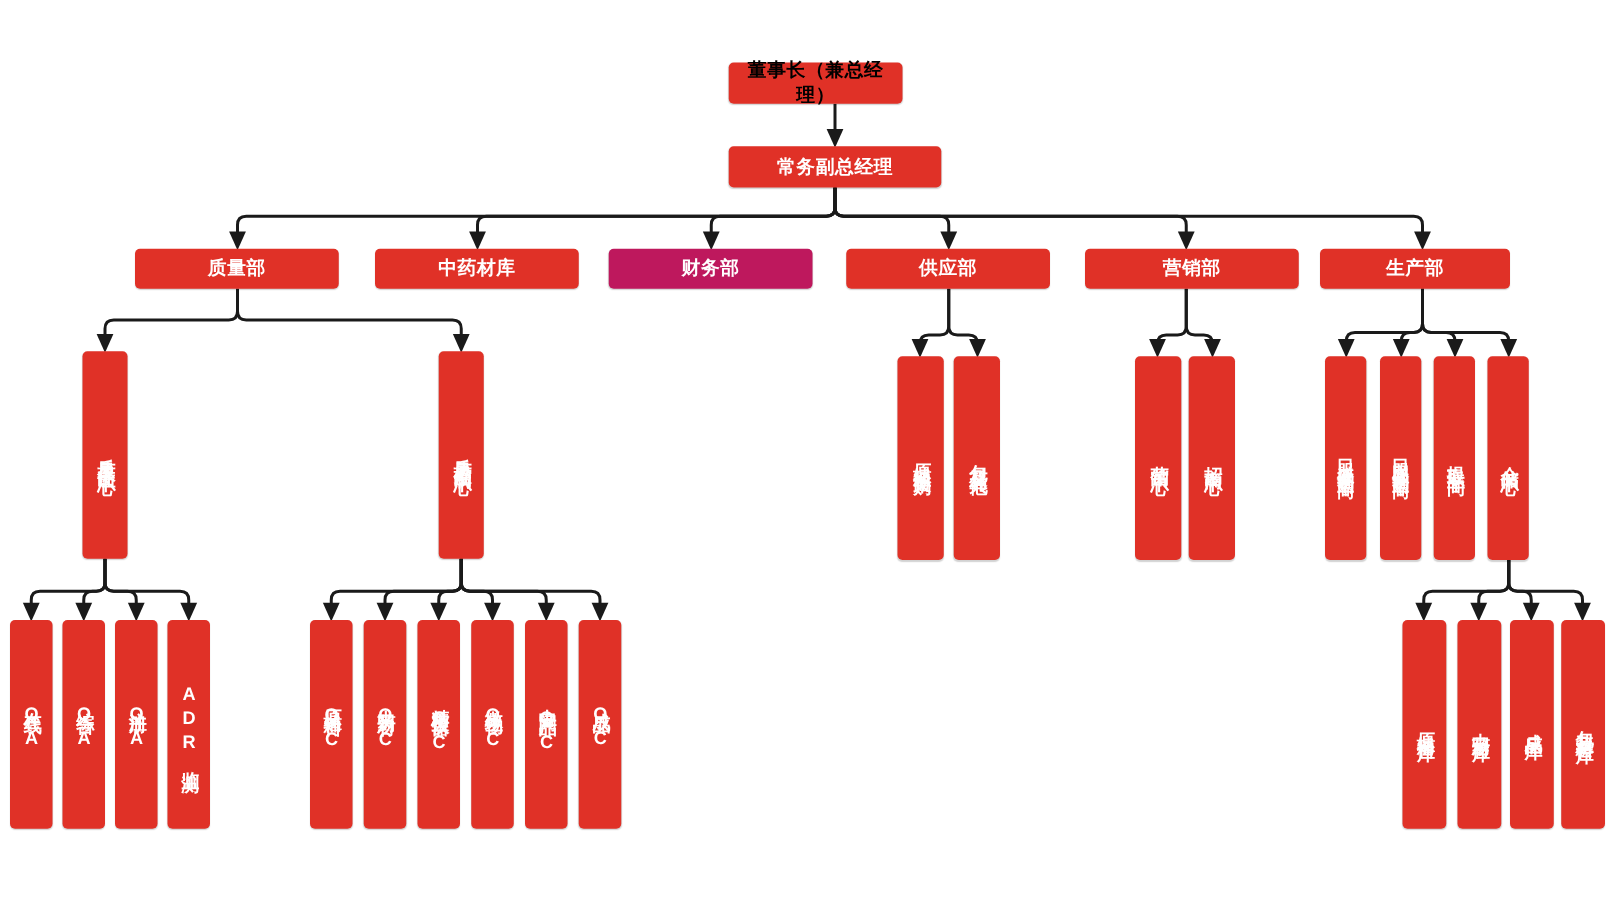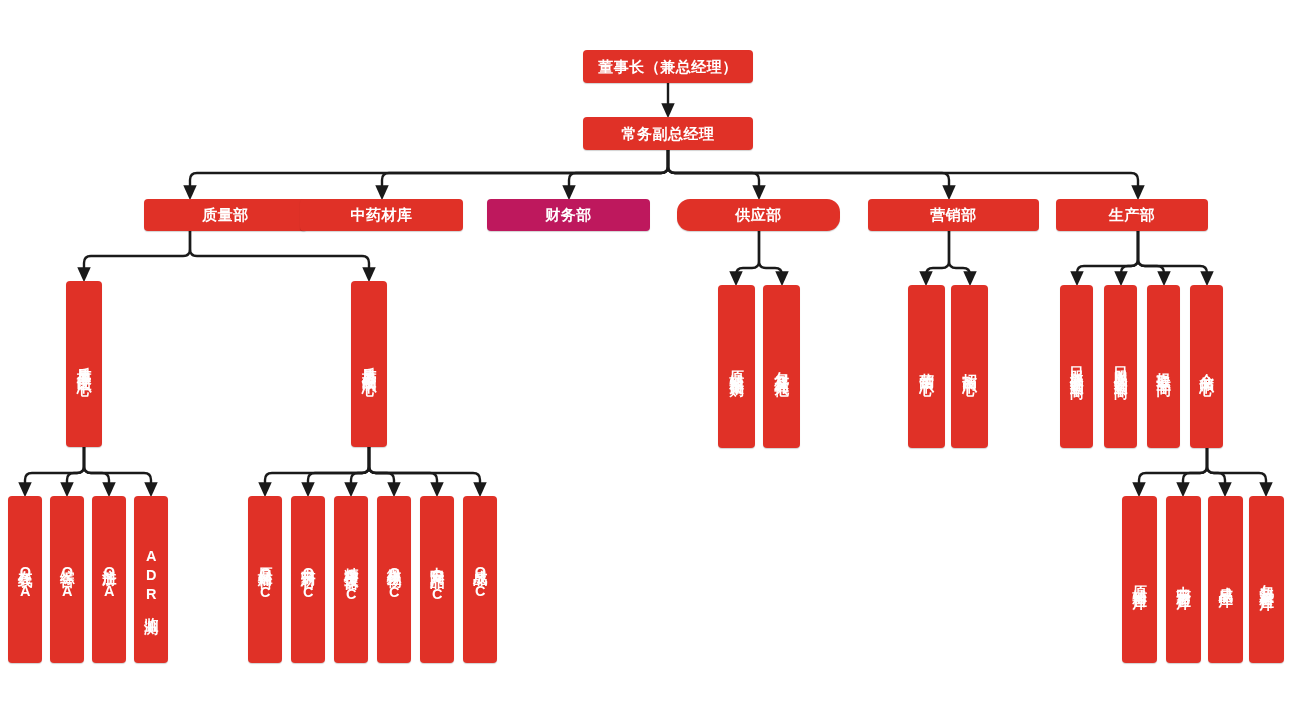--- a/index.html
+++ b/index.html
@@ -111,38 +111,38 @@
       <path d="M369,447 L369,466 Q369,473 376,473 L430,473 Q437,473 437,480 L437,489"></path>
       <path d="M369,447 L369,466 Q369,473 376,473 L473,473 Q480,473 480,480 L480,489"></path>
 
       <path d="M1207,448 L1207,466 Q1207,473 1200,473 L1146,473 Q1139,473 1139,480 L1139,489"></path>
       <path d="M1207,448 L1207,466 Q1207,473 1200,473 L1190,473 Q1183,473 1183,480 L1183,489"></path>
       <path d="M1207,448 L1207,466 Q1207,473 1214,473 L1218,473 Q1225,473 1225,480 L1225,489"></path>
       <path d="M1207,448 L1207,466 Q1207,473 1214,473 L1259,473 Q1266,473 1266,480 L1266,489"></path>
     </g>
   </svg>
 
-  <div class="node h" id="n-chairman" style="left: 583px; top: 50px; width: 170px; height: 33px; background: rgb(224, 49, 39); color: #ffffff;">
+  <div class="node h" id="n-chairman" style="left: 583px; top: 50px; width: 139px; height: 33px; background: rgb(224, 49, 39); color: #000000;">
     <span class="node-label">董事长（兼总经理）</span>
   </div>
 
   <div class="node h" id="n-deputy" style="left: 583px; top: 117px; width: 170px; height: 33px; background: rgb(224, 49, 39); color: rgb(255, 255, 255);">
     <span class="node-label">常务副总经理</span>
   </div>
 
-  <div class="node h" id="n-dept_quality" style="left: 108px; top: 199px; width: 163px; height: 32px; background: rgb(224, 49, 39); color: rgb(255, 255, 255); margin-left: 36px;">
+  <div class="node h" id="n-dept_quality" style="left: 108px; top: 199px; width: 163px; height: 32px; background: rgb(224, 49, 39); color: rgb(255, 255, 255);">
     <span class="node-label">质量部</span>
   </div>
   <div class="node h" id="n-dept_admin_hr" style="left: 300px; top: 199px; width: 163px; height: 32px; background: rgb(224, 49, 39); color: rgb(255, 255, 255);">
     <span class="node-label">中药材库</span>
   </div>
   <div class="node h" id="n-dept_finance" style="left: 487px; top: 199px; width: 163px; height: 32px; background: #be185d; color: rgb(255, 255, 255);">
     <span class="node-label">财务部</span>
   </div>
-  <div class="node h" id="n-dept_supply" style="left: 677px; top: 199px; width: 163px; height: 32px; background: rgb(224, 49, 39); color: rgb(255, 255, 255); border-radius: 13px;">
+  <div class="node h" id="n-dept_supply" style="left: 677px; top: 199px; width: 163px; height: 32px; background: rgb(224, 49, 39); color: rgb(255, 255, 255);">
     <span class="node-label">供应部</span>
   </div>
   <div class="node h" id="n-dept_marketing" style="left: 868px; top: 199px; width: 171px; height: 32px; background: rgb(224, 49, 39); color: rgb(255, 255, 255);">
     <span class="node-label">营销部</span>
   </div>
   <div class="node h" id="n-dept_production" style="left: 1056px; top: 199px; width: 152px; height: 32px; background: rgb(224, 49, 39); color: rgb(255, 255, 255);">
     <span class="node-label">生产部</span>
   </div>
 
   <div class="node v" id="n-qa_center" style="left: 66px; top: 281px; width: 36px; height: 166px; background: rgb(224, 49, 39); color: rgb(255, 255, 255);">

